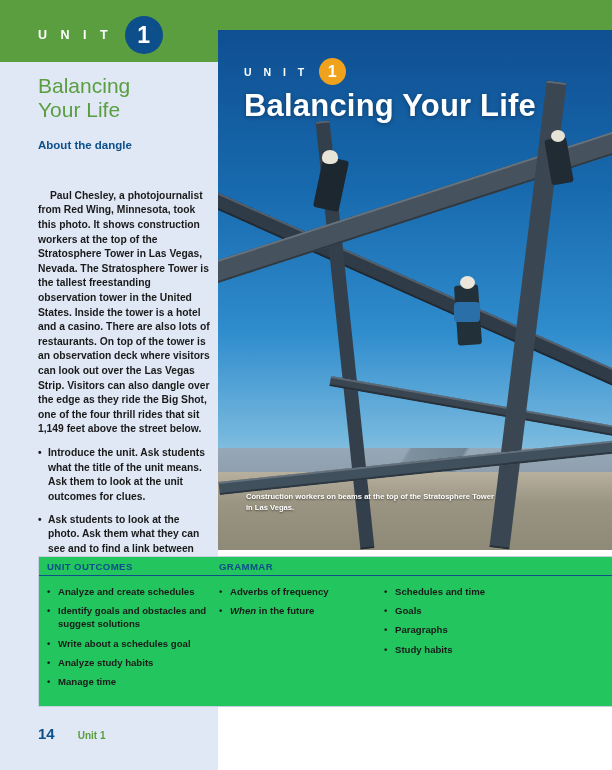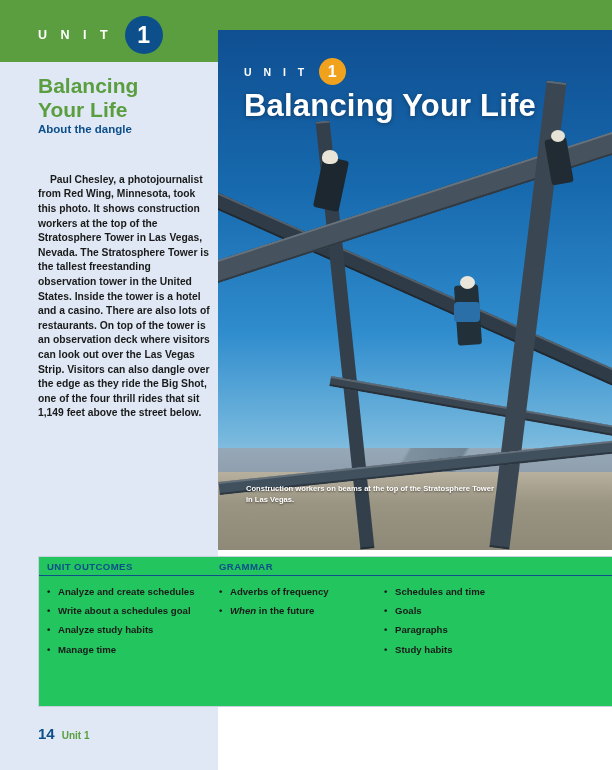--- a/index.html
+++ b/index.html
@@ -55,24 +55,24 @@
     width: 218px; height: 708px;
     background: #dfe8f4;
   }
   .left-col {
     position: absolute;
     left: 38px; top: 74px;
     width: 172px;
   }
   .side-title {
     font-size: 21px;
-    font-weight: bold;
+    font-weight: normal;
     line-height: 1.16;
     color: #5a9e3f;
-    margin-bottom: 0;
+    margin-bottom: 16px;
   }
   .about-heading {
     font-size: 11.5px;
     font-weight: bold;
     color: #0d4f8b;
     margin-bottom: 3px;
   }
   .about-body {
     font-size: 10.3px;
     line-height: 1.42;
@@ -211,21 +211,21 @@
     position: absolute;
     left: 26px; top: 58px;
     font-size: 31px;
     font-weight: bold;
     color: #ffffff;
     letter-spacing: .2px;
     text-shadow: 0 1px 4px rgba(0,0,0,.35);
   }
   .caption {
     position: absolute;
-    left: 28px; bottom: 45px;
+    left: 28px; bottom: 37px;
     width: 250px;
     font-size: 7.6px;
     font-weight: bold;
     line-height: 1.45;
     color: #ffffff;
     text-shadow: 0 1px 2px rgba(0,0,0,.55);
     margin-top: 32px;
   }
 
   
@@ -273,21 +273,21 @@
     color: #1a1a1a;
   }
   .col-list li em { font-style: italic; }
 
   
   .footer {
     position: absolute;
     left: 38px; bottom: 28px;
     display: flex;
     align-items: baseline;
-    gap: 7px;
+    gap: 23px;
   }
   .page-num {
     font-size: 15px;
     font-weight: bold;
     color: #0d4f8b;
   }
   .page-unit {
     font-size: 10px;
     font-weight: bold;
     color: #5a9e3f;
@@ -305,20 +305,24 @@
   </div>
 
   <div class="left-tint"></div>
   <div class="left-col">
     <div class="side-title">
       <span>Balancing</span><br>
       <span>Your Life</span>
     </div>
     <div class="about-heading">About the dangle</div>
     <p class="about-body">Paul Chesley, a photojournalist from Red Wing, Minnesota, took this photo. It shows construction workers at the top of the Stratosphere Tower in Las Vegas, Nevada. The Stratosphere Tower is the tallest freestanding observation tower in the United States. Inside the tower is a hotel and a casino. There are also lots of restaurants. On top of the tower is an observation deck where visitors can look out over the Las Vegas Strip. Visitors can also dangle over the edge as they ride the Big Shot, one of the four thrill rides that sit 1,149 feet above the street below.</p>
+    <ul class="tip-list">
+      <li class="tip-item">Introduce the unit. Ask students what the title of the unit means. Ask them to look at the unit outcomes for clues.</li>
+      <li class="tip-item">Ask students to look at the photo. Ask them what they can see and to find a link between the title and the image.</li>
+    </ul>
   </div>
 
   <div class="photo">
     <div class="sky"></div>
     <div class="mountains"></div>
     <div class="ground"></div>
 
     <div class="beam beam-diag-2"></div>
     <div class="beam beam-vert-2"></div>
     <div class="beam beam-horiz-2"></div>
@@ -343,20 +347,21 @@
   </div>
 
   <div class="outcomes">
     <div class="outcomes-head">
       <div class="col-head c1">UNIT OUTCOMES</div>
       <div class="col-head c2">GRAMMAR</div>
     </div>
     <div class="outcomes-body">
       <ul class="col-list c1">
         <li>Analyze and create schedules</li>
+        <li>Identify goals and obstacles and suggest solutions</li>
         <li>Write about a schedules goal</li>
         <li>Analyze study habits</li>
         <li>Manage time</li>
       </ul>
       <ul class="col-list c2">
         <li>Adverbs of frequency</li>
         <li><em>When</em><span> in the future</span></li>
       </ul>
       <ul class="col-list c3">
         <li>Schedules and time</li>

